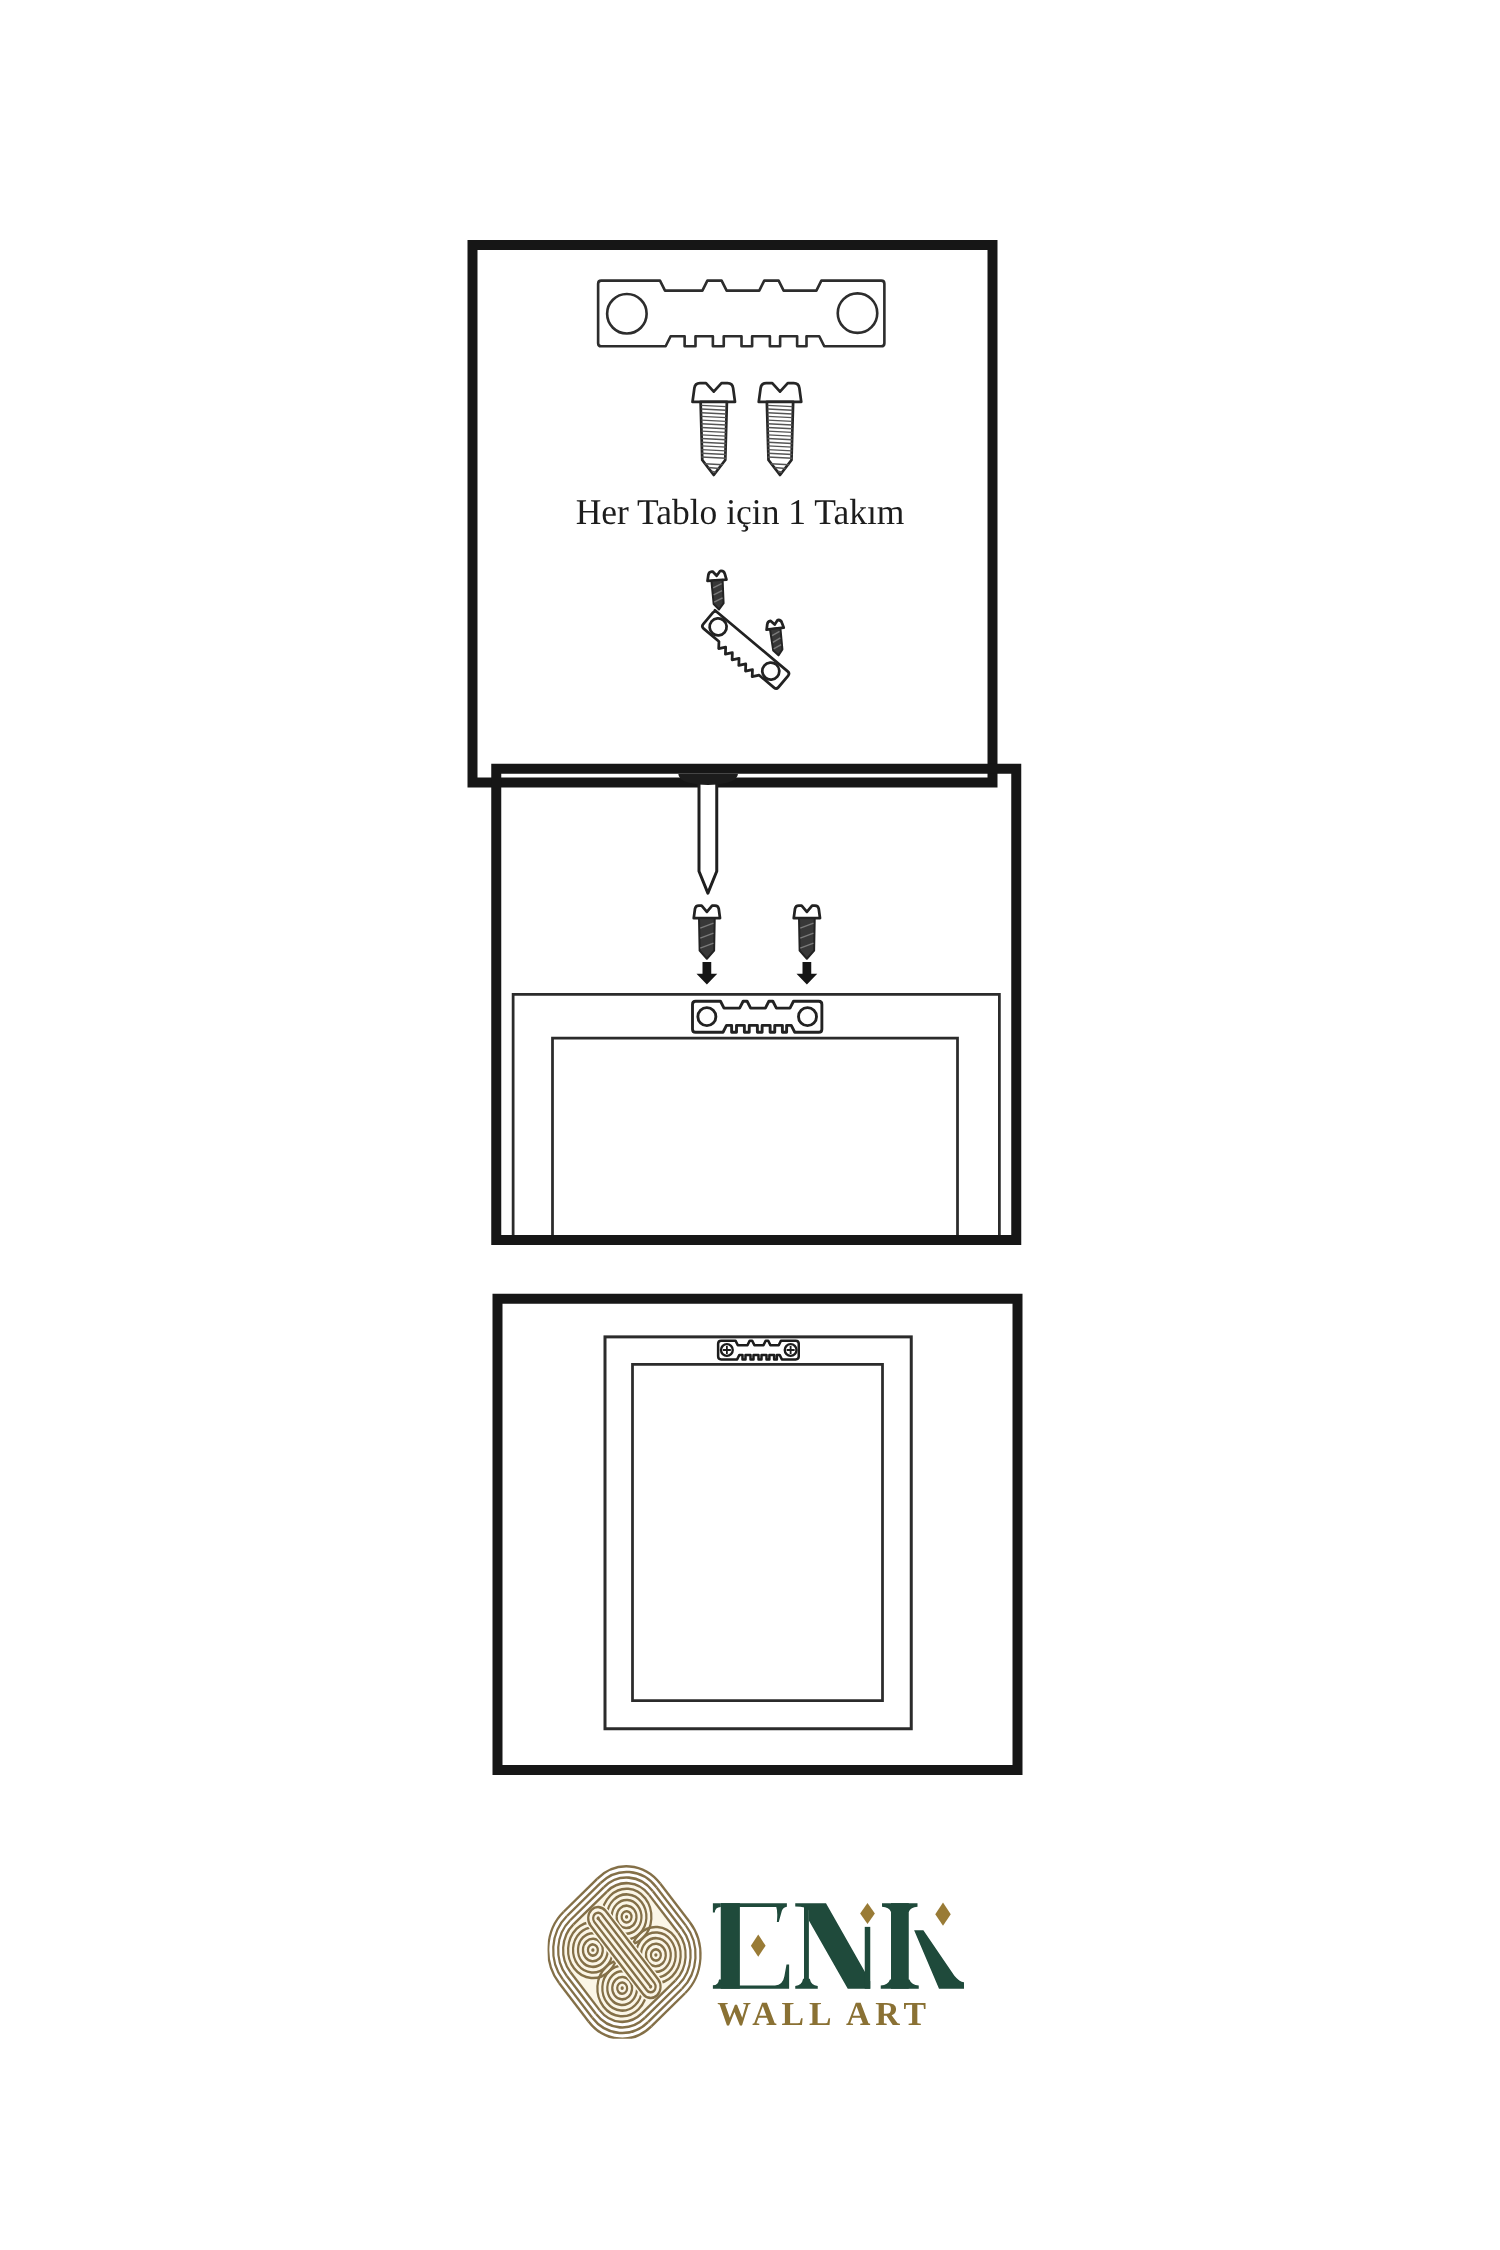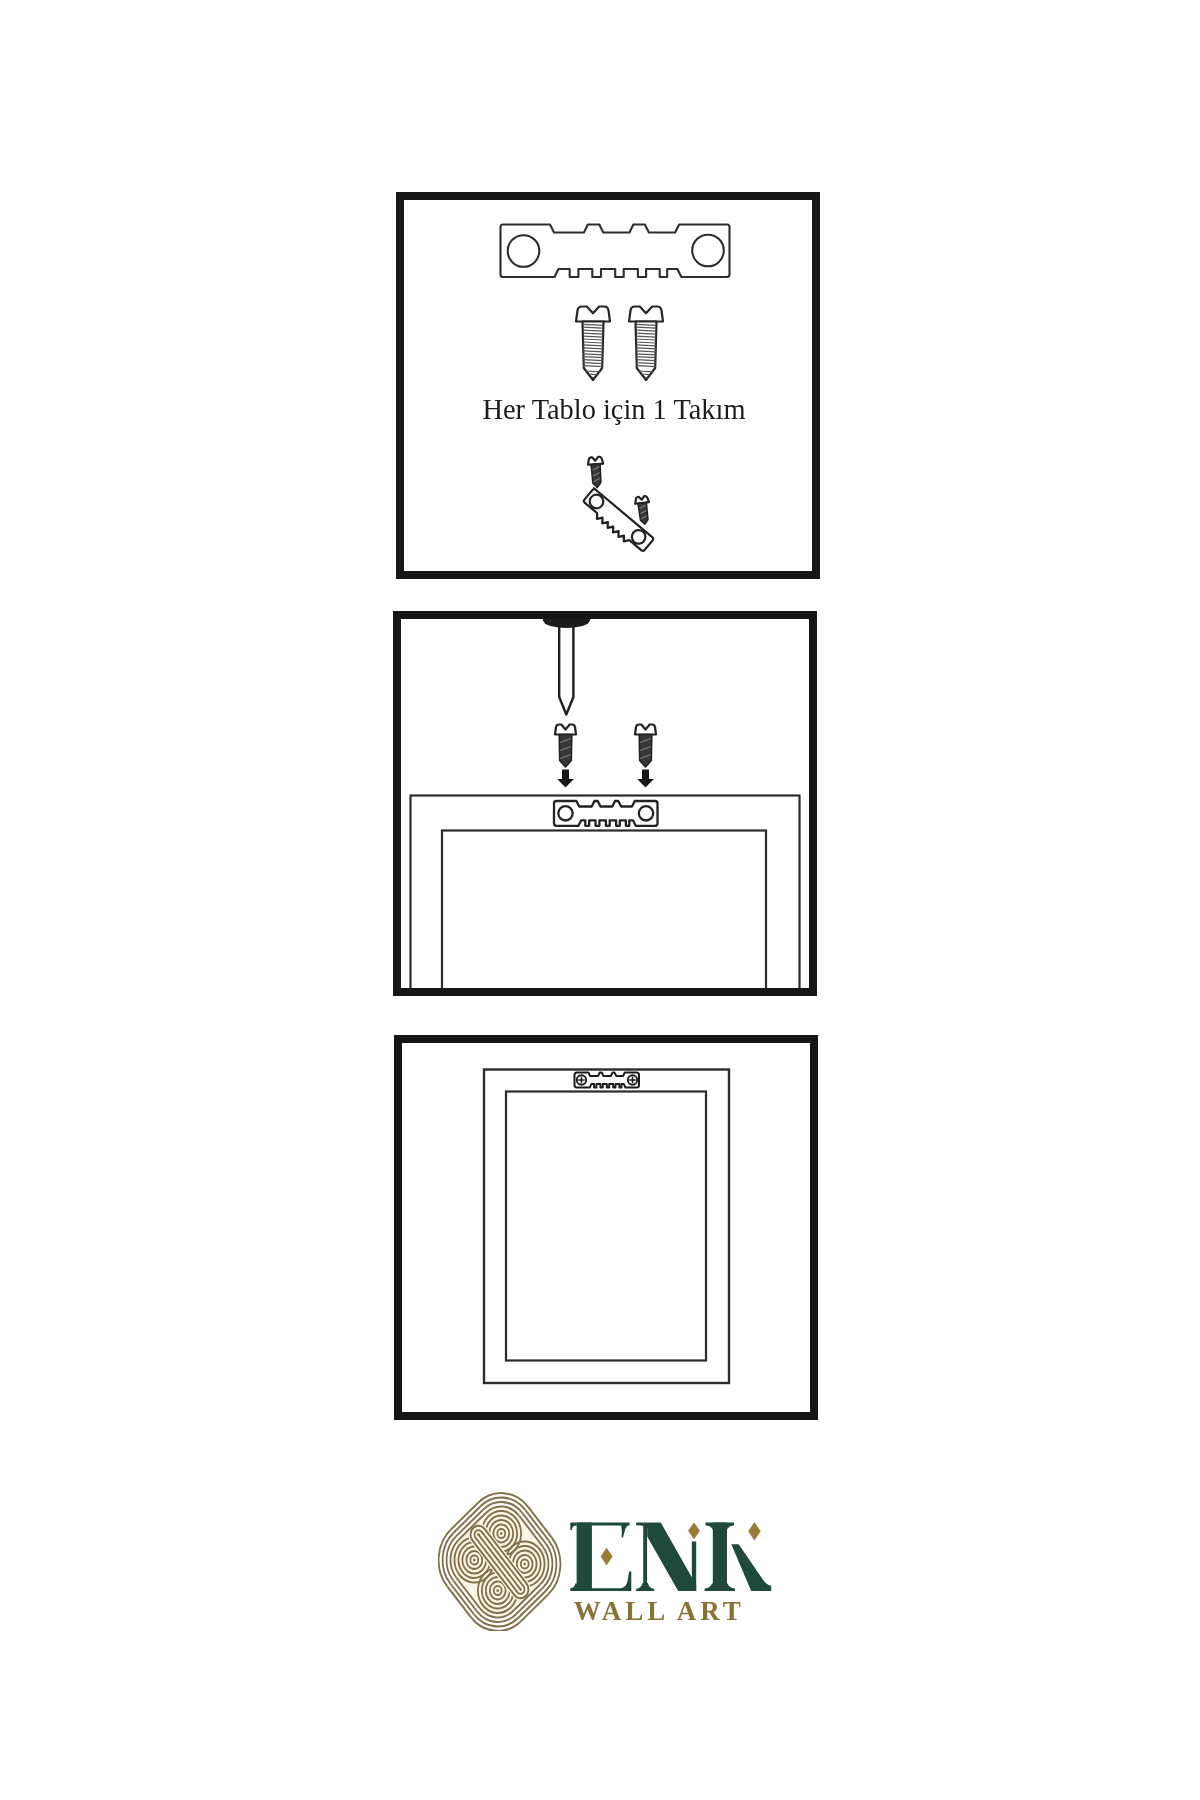--- a/index.html
+++ b/index.html
@@ -1,19 +1,19 @@
 <!DOCTYPE html>
 <html><head><meta charset="utf-8">
 <style>
 html,body{margin:0;padding:0;background:#fff;width:1200px;height:1800px;overflow:hidden}
 .panel{position:absolute;box-sizing:border-box;border:8px solid #161616}
 .panel svg{position:absolute;left:0;top:0;display:block}
 </style></head>
 <body>
-<div class="panel" style="left:396px;top:192px;width:424px;height:387px">
+<div class="panel" style="left:374px;top:192px;width:424px;height:438px">
 <svg width="408" height="371" viewBox="401 200 408 371" preserveAspectRatio="xMinYMin slice">
 <path d="M500.0,224.5 L547.0,224.5 l4.0,8.0 L580.9,232.5 l4.0,-8.0 L596.3,224.5 l4.0,8.0 L626.4,232.5 l4.0,-8.0 L641.9,224.5 l4.0,8.0 L672.1,232.5 l4.0,-8.0 L724.0,224.5 Q726.5,224.5 726.5,227.0 L726.5,274.5 Q726.5,277.0 724.0,277.0 L678.4,277.0 l-4.0,-8.0 L664.2,269.0 L664.2,277.0 L656.7,277.0 L656.7,269.0 L643.1,269.0 L643.1,277.0 L634.9,277.0 L634.9,269.0 L620.7,269.0 L620.7,277.0 L612.2,277.0 L612.2,269.0 L598.0,269.0 L598.0,277.0 L589.3,277.0 L589.3,269.0 L575.4,269.0 L575.4,277.0 L566.7,277.0 L566.7,269.0 L555.5,269.0 l-4.0,8.0 L500.0,277.0 Q497.5,277.0 497.5,274.5 L497.5,227.0 Q497.5,224.5 500.0,224.5 Z" fill="#fff" stroke="#2d2d2d" stroke-width="2.1" stroke-linejoin="round"></path>
 <circle cx="520.5" cy="251" r="15.8" fill="none" stroke="#2d2d2d" stroke-width="2.1"></circle>
 <circle cx="705" cy="250.5" r="15.8" fill="none" stroke="#2d2d2d" stroke-width="2.1"></circle>
 <path d="M573.0,321.5 L574.5,310.5 Q575.0,306.5 579.0,306.5 L583.8,306.5 L590.0,313.3 L596.2,306.5 L601.0,306.5 Q605.0,306.5 605.5,310.5 L607.0,321.5 Z" fill="#fff" stroke="#262626" stroke-width="2.2" stroke-linejoin="round"></path>
 <path d="M579.5,321.5 L580.8,368.0 L590.0,380.0 L599.2,368.0 L600.5,321.5 Z" fill="#fff" stroke="#262626" stroke-width="2.2" stroke-linejoin="round"></path>
 <path d="M580.1,324.3 L599.9,325.3 M580.1,327.2 L599.9,328.2 M580.1,330.2 L599.9,331.2 M580.1,333.1 L599.9,334.1 M580.1,336.1 L599.9,337.1 M580.1,339.0 L599.9,340.0 M580.1,342.0 L599.9,343.0 M580.1,344.9 L599.9,345.9 M580.1,347.9 L599.9,348.9 M580.1,350.8 L599.9,351.8 M580.1,353.8 L599.9,354.8 M580.1,356.7 L599.9,357.7 M580.1,359.7 L599.9,360.7 M580.1,362.6 L599.9,363.6 M580.1,365.6 L599.9,366.6 M582.6,371.0 L597.4,371.8 M585.6,374.0 L594.4,374.8 M588.3,377.0 L591.7,377.8" stroke="#555" stroke-width="1.20" fill="none"></path>
 <path d="M626.0,321.5 L627.5,310.5 Q628.0,306.5 632.0,306.5 L636.8,306.5 L643.0,313.3 L649.2,306.5 L654.0,306.5 Q658.0,306.5 658.5,310.5 L660.0,321.5 Z" fill="#fff" stroke="#262626" stroke-width="2.2" stroke-linejoin="round"></path>
 <path d="M632.5,321.5 L633.8,368.0 L643.0,380.0 L652.2,368.0 L653.5,321.5 Z" fill="#fff" stroke="#262626" stroke-width="2.2" stroke-linejoin="round"></path>
 <path d="M633.1,324.3 L652.9,325.3 M633.1,327.2 L652.9,328.2 M633.1,330.2 L652.9,331.2 M633.1,333.1 L652.9,334.1 M633.1,336.1 L652.9,337.1 M633.1,339.0 L652.9,340.0 M633.1,342.0 L652.9,343.0 M633.1,344.9 L652.9,345.9 M633.1,347.9 L652.9,348.9 M633.1,350.8 L652.9,351.8 M633.1,353.8 L652.9,354.8 M633.1,356.7 L652.9,357.7 M633.1,359.7 L652.9,360.7 M633.1,362.6 L652.9,363.6 M633.1,365.6 L652.9,366.6 M635.6,371.0 L650.4,371.8 M638.6,374.0 L647.4,374.8 M641.3,377.0 L644.7,377.8" stroke="#555" stroke-width="1.20" fill="none"></path>

